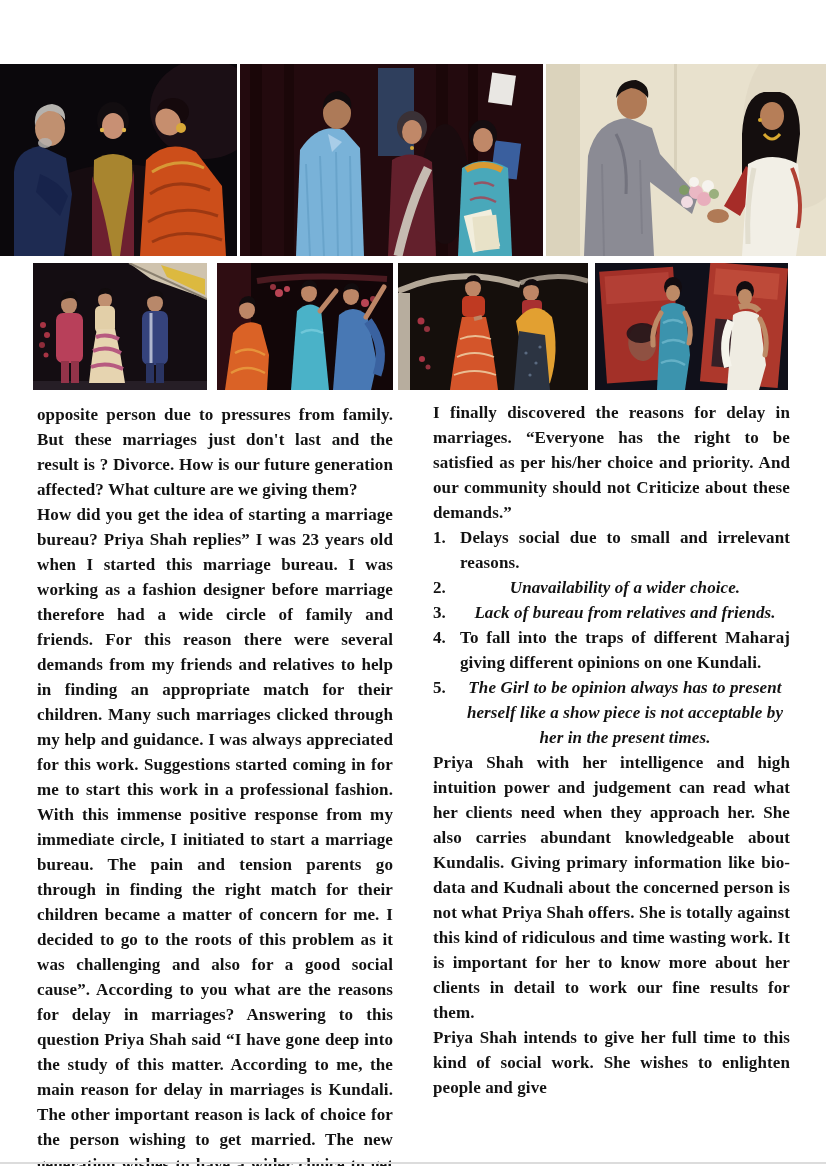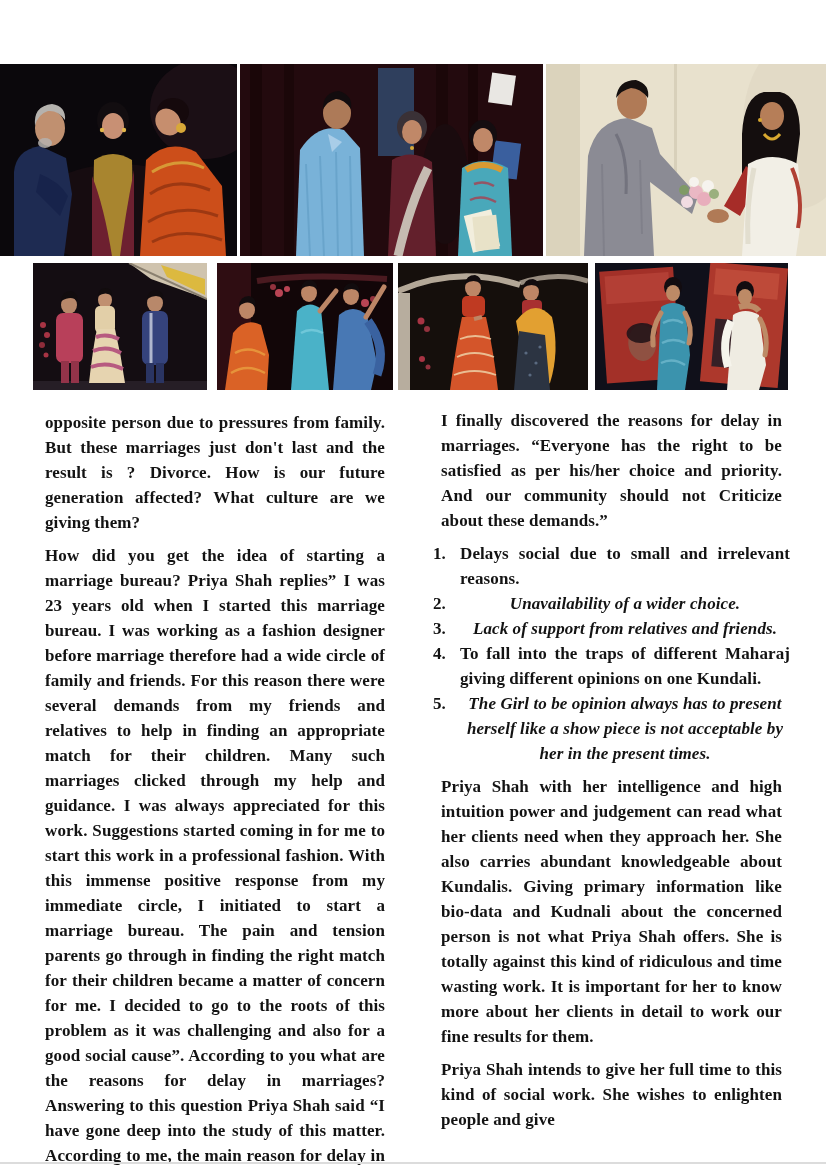--- a/index.html
+++ b/index.html
@@ -2,21 +2,21 @@
 <html><head>
 <meta charset="utf-8">
 <style>
   html,body{margin:0;padding:0;background:#ffffff;}
   .page{position:relative;width:826px;height:1166px;background:#ffffff;overflow:hidden;
         font-family:"Liberation Serif", serif;}
   .photo{position:absolute;overflow:hidden;background:#111;}
   .photo svg{display:block;width:100%;height:100%;}
   .col{position:absolute;width:356px;color:#131313;font-size:17px;line-height:25px;
        font-weight:bold;text-align:justify;letter-spacing:.1px;}
-  .col p{margin:8px;}
+  .col p{margin:0;}
   .numlist{margin:0;}
   .numrow{display:flex;}
   .numrow .num{flex:none;width:27px;}
   .numrow .txt{flex:1;text-align:justify;}
   .numrow .txt.left{text-align:center;font-style:italic;}
   .footer-badge{position:absolute;left:1px;top:1175px;width:131px;height:19px;
        background:#2e7ce0;border:2px solid #1d3a9d;box-sizing:border-box;
        display:flex;align-items:center;justify-content:center;
        font-family:"Liberation Sans", sans-serif;font-size:11.5px;font-weight:bold;color:#ffffff;}
   .bottom-rule{position:absolute;left:0;top:1162px;width:826px;height:2px;background:#dcdcdc;}
@@ -258,21 +258,21 @@
       <div class="numrow">
         <span class="num">1.</span>
         <span class="txt">Delays social due to small and irrelevant reasons.</span>
       </div>
       <div class="numrow">
         <span class="num">2.</span>
         <span class="txt left">Unavailability of a wider choice.</span>
       </div>
       <div class="numrow">
         <span class="num">3.</span>
-        <span class="txt left">Lack of support from relatives and  friends.</span>
+        <span class="txt left">Lack of bureau from relatives and  friends.</span>
       </div>
       <div class="numrow">
         <span class="num">4.</span>
         <span class="txt">To fall into the traps of different Maharaj giving different opinions on one Kundali.</span>
       </div>
       <div class="numrow">
         <span class="num">5.</span>
         <span class="txt left">The Girl to be opinion always has to present herself like a show piece is not acceptable by her in the present times.</span>
       </div>
     </div>

